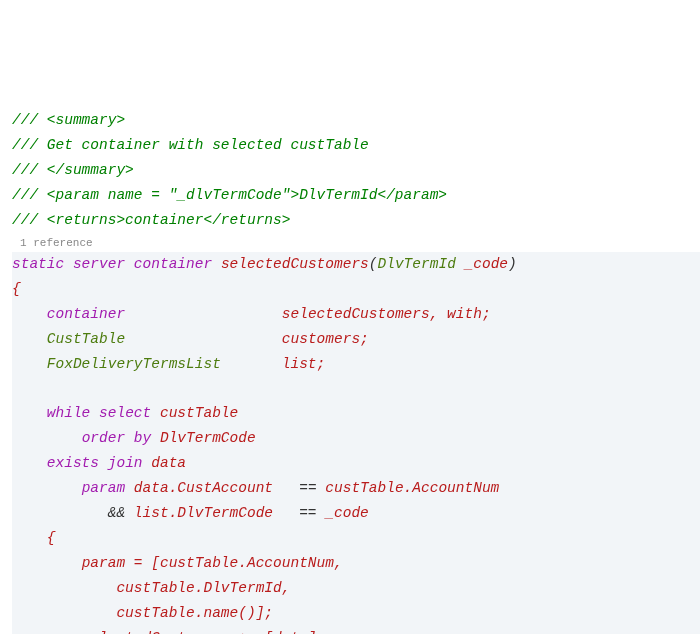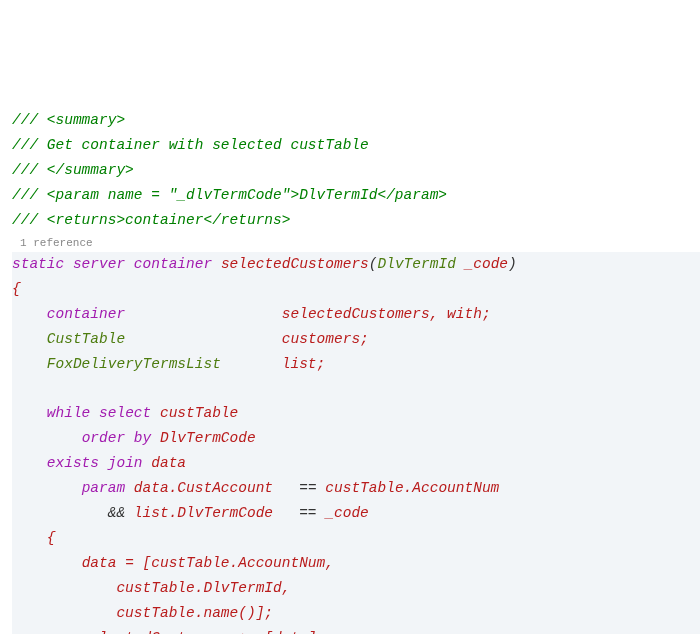--- a/index.html
+++ b/index.html
@@ -61,21 +61,21 @@
     <span class="keyword">container</span>                  <span class="identifier">selectedCustomers, with;</span>
     <span class="type">CustTable</span>                  <span class="identifier">customers;</span>
     <span class="type">FoxDeliveryTermsList</span>       <span class="identifier">list;</span>
 <span> </span>
     <span class="keyword">while</span> <span class="keyword">select</span> <span class="identifier">custTable</span>
         <span class="keyword">order</span> <span class="keyword">by</span> <span class="identifier">DlvTermCode</span>
     <span class="keyword">exists</span> <span class="keyword">join</span> <span class="identifier">data</span>
         <span class="keyword">param</span> <span class="identifier">data.CustAccount</span>   <span class="operator">==</span> <span class="identifier">custTable.AccountNum</span>
            <span class="operator">&amp;&amp;</span> <span class="identifier">list.DlvTermCode</span>   <span class="operator">==</span> <span class="identifier">_code</span>
     <span class="identifier">{</span>
-        <span class="identifier">data = [custTable.AccountNum,</span>
+        <span class="identifier">param = [custTable.AccountNum,</span>
             <span class="identifier">custTable.DlvTermId,</span>
             <span class="identifier">custTable.name()];</span>
         <span class="identifier">selectedCustomers += [data];</span>
     
      
 </div></div>
 
 
 
 

